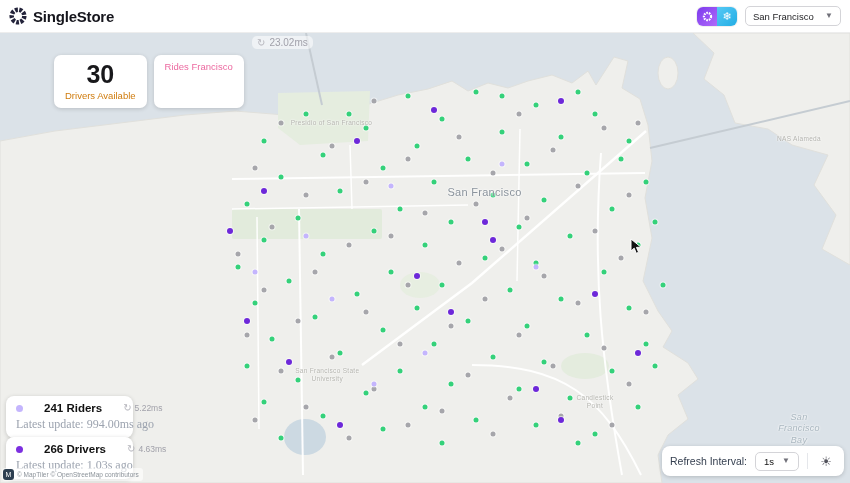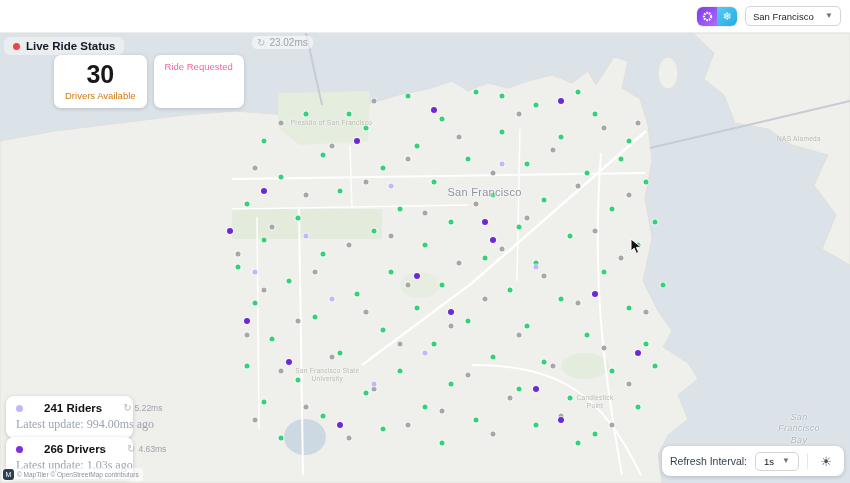--- a/index.html
+++ b/index.html
@@ -61,20 +61,26 @@
   .attr-text{font-size:6.5px;color:#8b9299;}
 
   .cursor{position:absolute;left:630px;top:238px;z-index:50;pointer-events:none;}
 </style>
 </head>
 <body>
 
 <div class="page">
 
   <div class="header">
+    <div class="brand">
+      <svg width="18" height="18" viewBox="0 0 20 20">
+        <circle cx="10" cy="10" r="7" fill="none" stroke="#23233a" stroke-width="5" stroke-dasharray="3.2 1.6"></circle>
+      </svg>
+      <span class="brand-text">SingleStore</span>
+    </div>
     <div class="header-right">
       <div class="toggle">
         <button class="tgl purple">
           <svg width="11" height="11" viewBox="0 0 20 20">
             <circle cx="10" cy="10" r="6.5" fill="none" stroke="#ffffff" stroke-width="4" stroke-dasharray="3 1.6"></circle>
           </svg>
         </button>
         <button class="tgl blue">
           <span>❄</span>
         </button>
@@ -291,37 +297,33 @@
 Bay</div>
         <div class="map-label" style="left: 94%; top: 23.5%; font-size: 6.5px; color: rgb(179, 179, 174);">NAS Alameda</div>
         <div class="map-label" style="left: 39%; top: 20%; font-size: 6.5px; color: rgb(182, 182, 176);">Presidio of San Francisco</div>
         <div class="map-label" style="left: 38.5%; top: 76%; font-size: 6.5px; color: rgb(182, 182, 176);">San Francisco State
 University</div>
         <div class="map-label" style="left: 70%; top: 82%; font-size: 6.5px; color: rgb(182, 182, 176);">Candlestick
 Point</div>
       </div>
   </div>
 
-  <div class="live-status">
-    <span class="live-dot"></span>
-    <span class="live-text">Live Ride Status</span>
-  </div>
 
   <div class="latency-chip">
     <span class="refresh-glyph">↻</span>
     <span>23.02ms</span>
   </div>
 
   <div class="stats">
     <div class="stat-card">
       <div class="stat-value">30</div>
       <div class="stat-label" style="color: rgb(207, 123, 12);">Drivers Available</div>
     </div>
     <div class="stat-card">
-      <div class="stat-label" style="color: rgb(236, 106, 160);">Ride Requested</div>
+      <div class="stat-label" style="color: rgb(236, 106, 160);">Rides Francisco</div>
     </div>
   </div>
 
   <div class="info-card riders">
     <div class="ic-top">
       <span class="ic-dot" style="background: rgb(196, 181, 253);"></span>
       <span class="ic-title">241 Riders</span>
       <span class="ic-lat">
         <span class="refresh-glyph">↻</span>
         <span>5.22ms</span>

